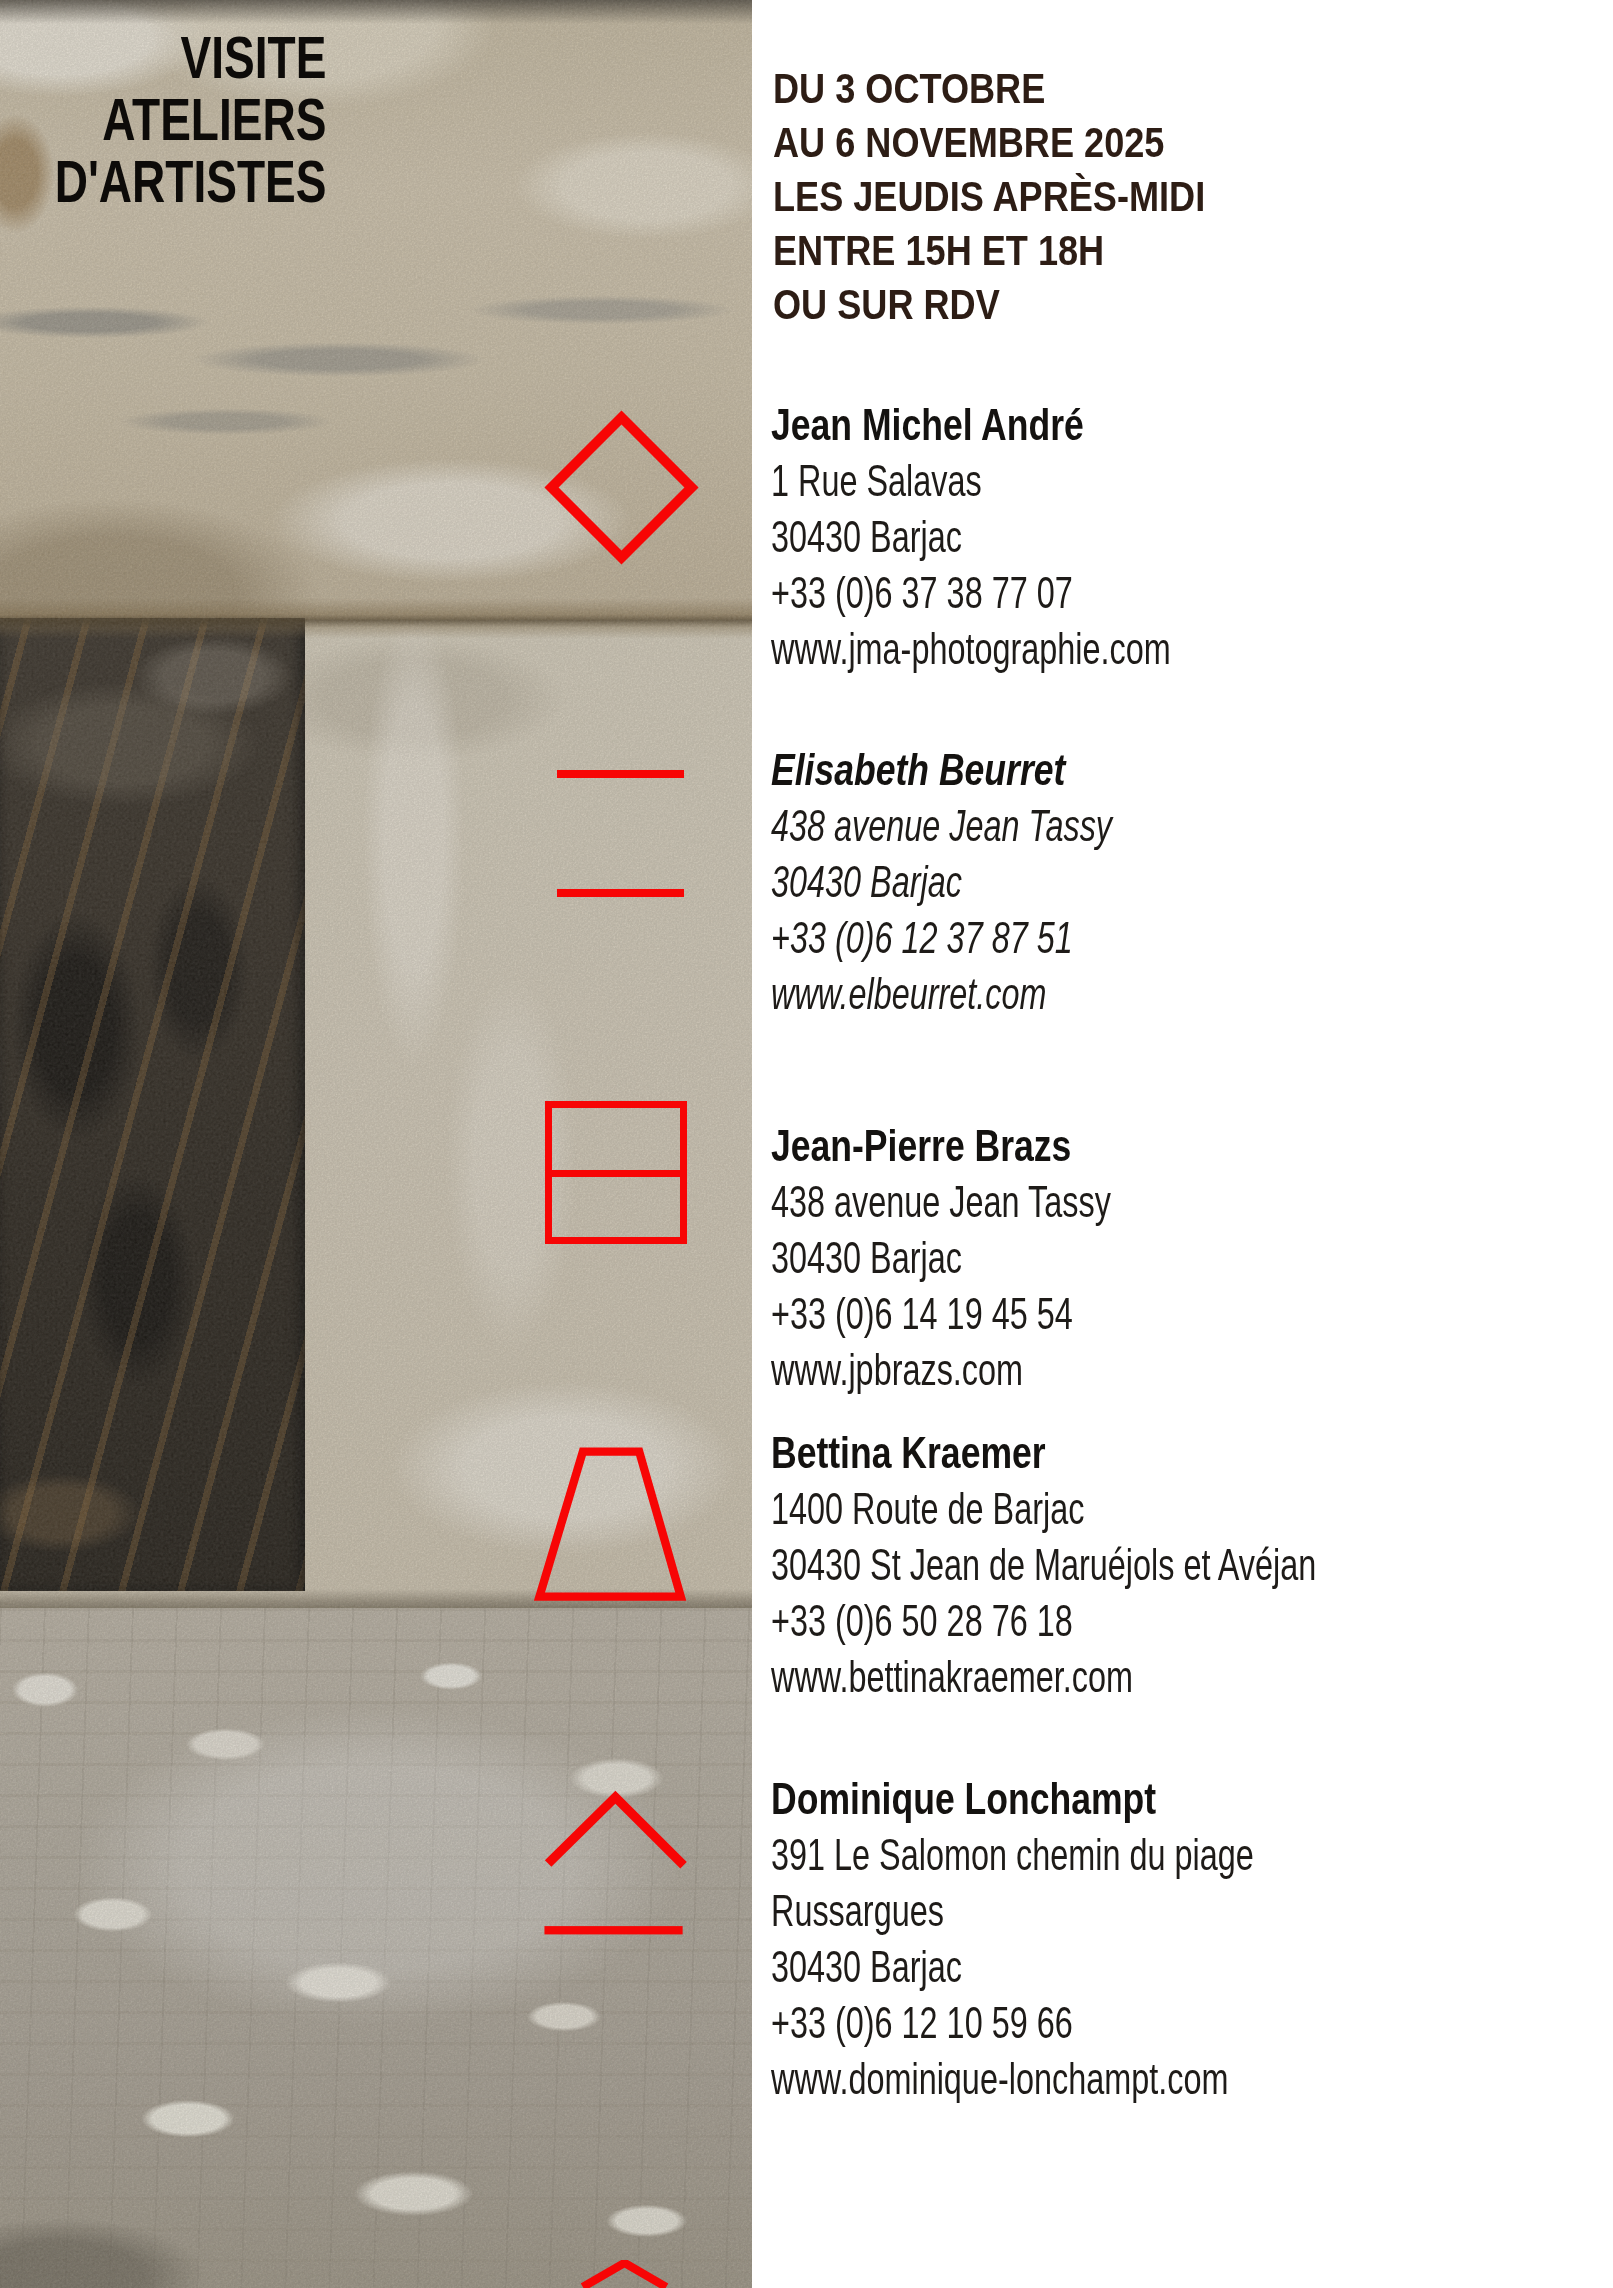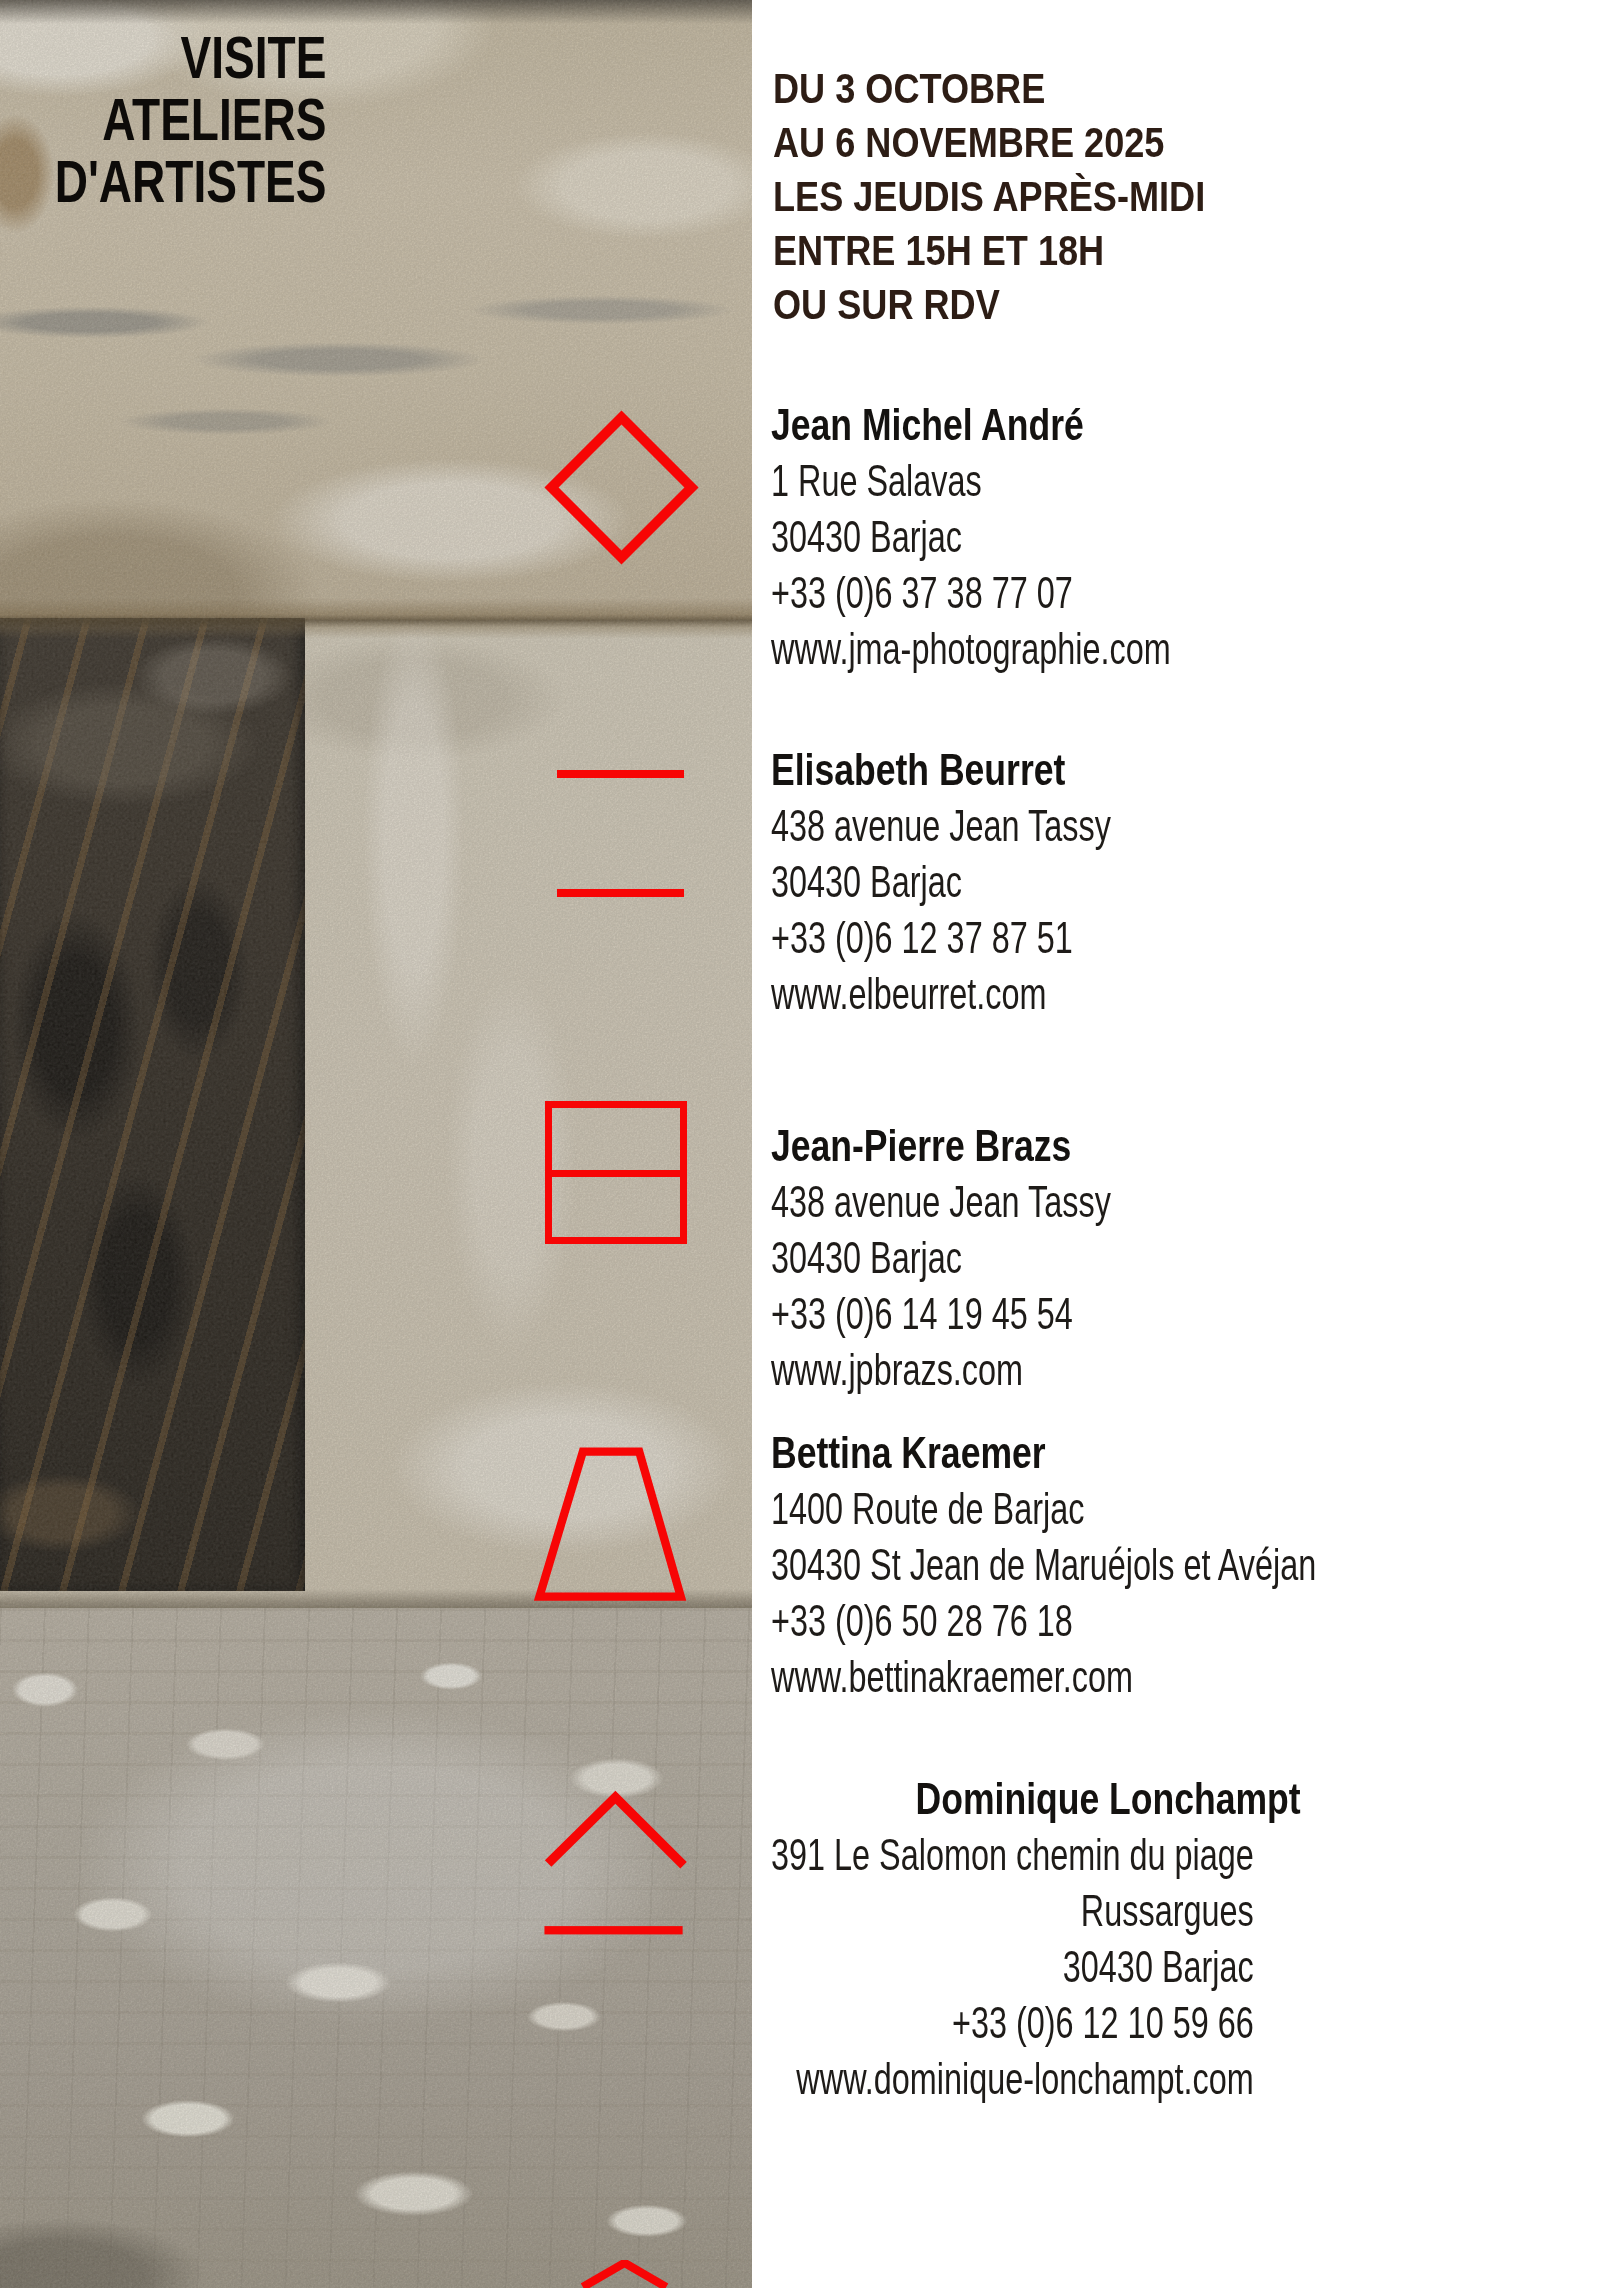--- a/index.html
+++ b/index.html
@@ -153,21 +153,21 @@
   <div class="artist" style="top:397px;">
     <div class="artist-name">Jean Michel André</div>
     <div class="artist-address">
       <div>1 Rue Salavas</div>
       <div>30430 Barjac</div>
       <div>+33 (0)6 37 38 77 07</div>
       <div>www.jma-photographie.com</div>
     </div>
   </div>
 
-  <div class="artist" style="top:742px;">
+  <div class="artist" style="top:742px;font-style:italic;">
     <div class="artist-name">Elisabeth Beurret</div>
     <div class="artist-address">
       <div>438 avenue Jean Tassy</div>
       <div>30430 Barjac</div>
       <div>+33 (0)6 12 37 87 51</div>
       <div>www.elbeurret.com</div>
     </div>
   </div>
 
   <div class="artist" style="top:1082px;margin-top:36px;">
@@ -183,21 +183,21 @@
   <div class="artist" style="top:1425px;">
     <div class="artist-name">Bettina Kraemer</div>
     <div class="artist-address">
       <div>1400 Route de Barjac</div>
       <div>30430 St Jean de Maruéjols et Avéjan</div>
       <div>+33 (0)6 50 28 76 18</div>
       <div>www.bettinakraemer.com</div>
     </div>
   </div>
 
-  <div class="artist" style="top:1771px;text-align:right;">
+  <div class="artist" style="top:1771px;">
     <div class="artist-name">Dominique Lonchampt</div>
     <div class="artist-address">
       <div>391 Le Salomon chemin du piage</div>
       <div>Russargues</div>
       <div>30430 Barjac</div>
       <div>+33 (0)6 12 10 59 66</div>
       <div>www.dominique-lonchampt.com</div>
     </div>
   </div>
 

